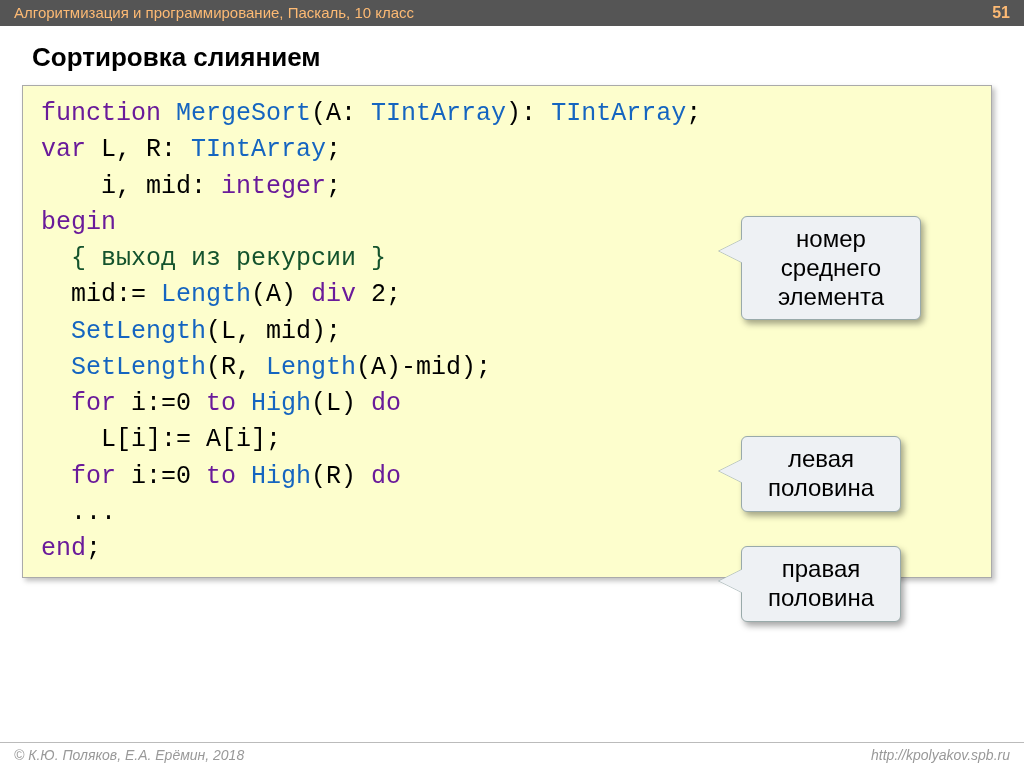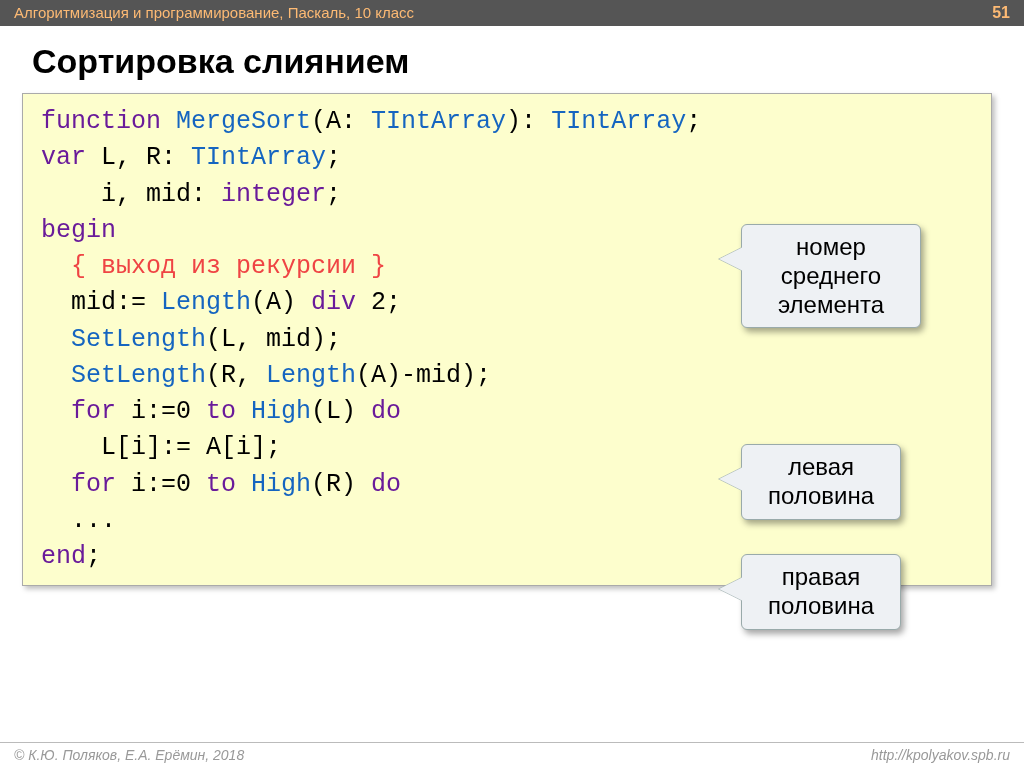--- a/index.html
+++ b/index.html
@@ -19,40 +19,40 @@
     padding: 0 14px;
     font-size: 15px;
     display: flex;
     justify-content: space-between;
   }
   .page-num { font-weight: bold; font-size: 16px; }
   .slide {
     padding: 12px 22px 0 22px;
   }
   .title {
-    font-size: 34px;
+    font-size: 26px;
     font-weight: bold;
     color: #000;
     margin: 4px 0 12px 10px;
   }
   .code-box {
     background: #fdfecd;
     border: 1px solid #aaa;
     box-shadow: 3px 3px 5px rgba(0,0,0,0.25);
     width: 970px;
     padding: 10px 18px 10px 18px;
     font-family: "Courier New", monospace;
     font-size: 25px;
     line-height: 1.45;
     color: #000;
     position: relative;
   }
   .kw   { color: #6a1b9a; }  
   .fn   { color: #1565c0; }  
-  .cmt  { color: #ef4444; text-align: center; }  
+  .cmt  { color: #14532d; text-align: center; }  
   .code-line { white-space: pre; }
   .callout {
     position: absolute;
     background: #eef1f4;
     border: 1px solid #9aa;
     border-radius: 6px;
     box-shadow: 3px 4px 6px rgba(0,0,0,0.35);
     font-family: Arial, sans-serif;
     font-size: 24px;
     color: #000;

